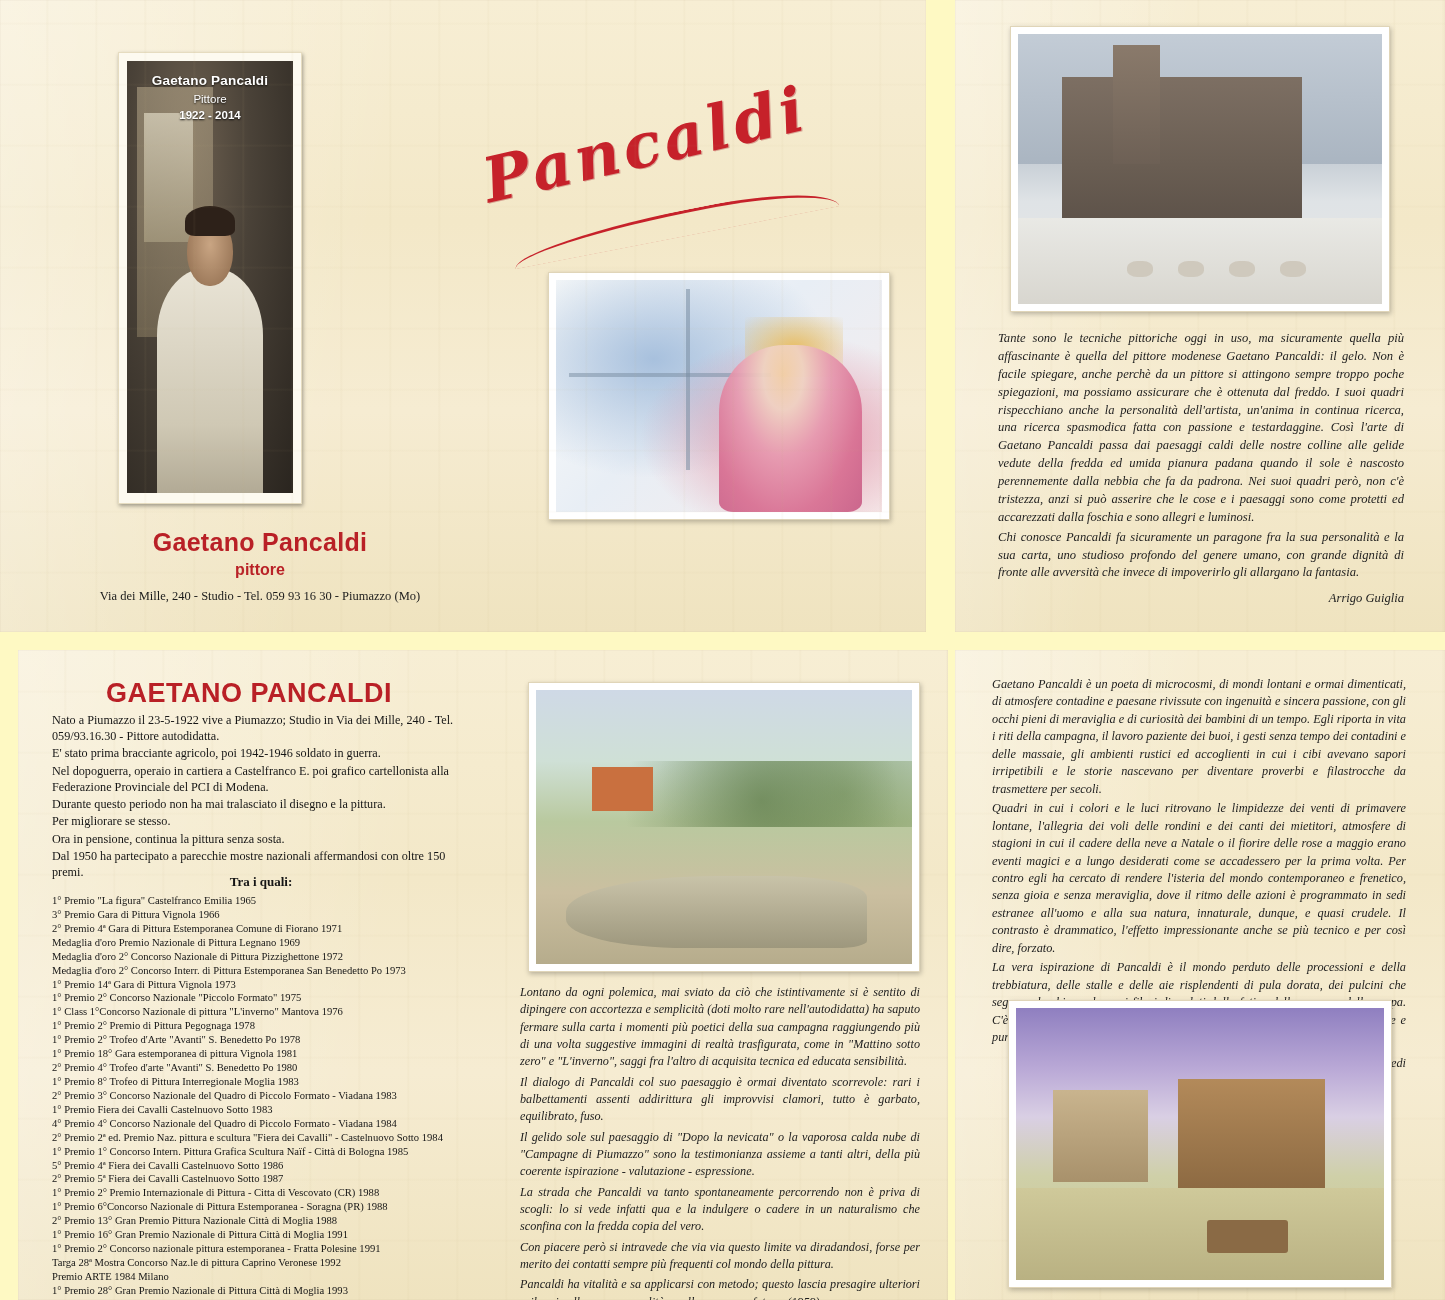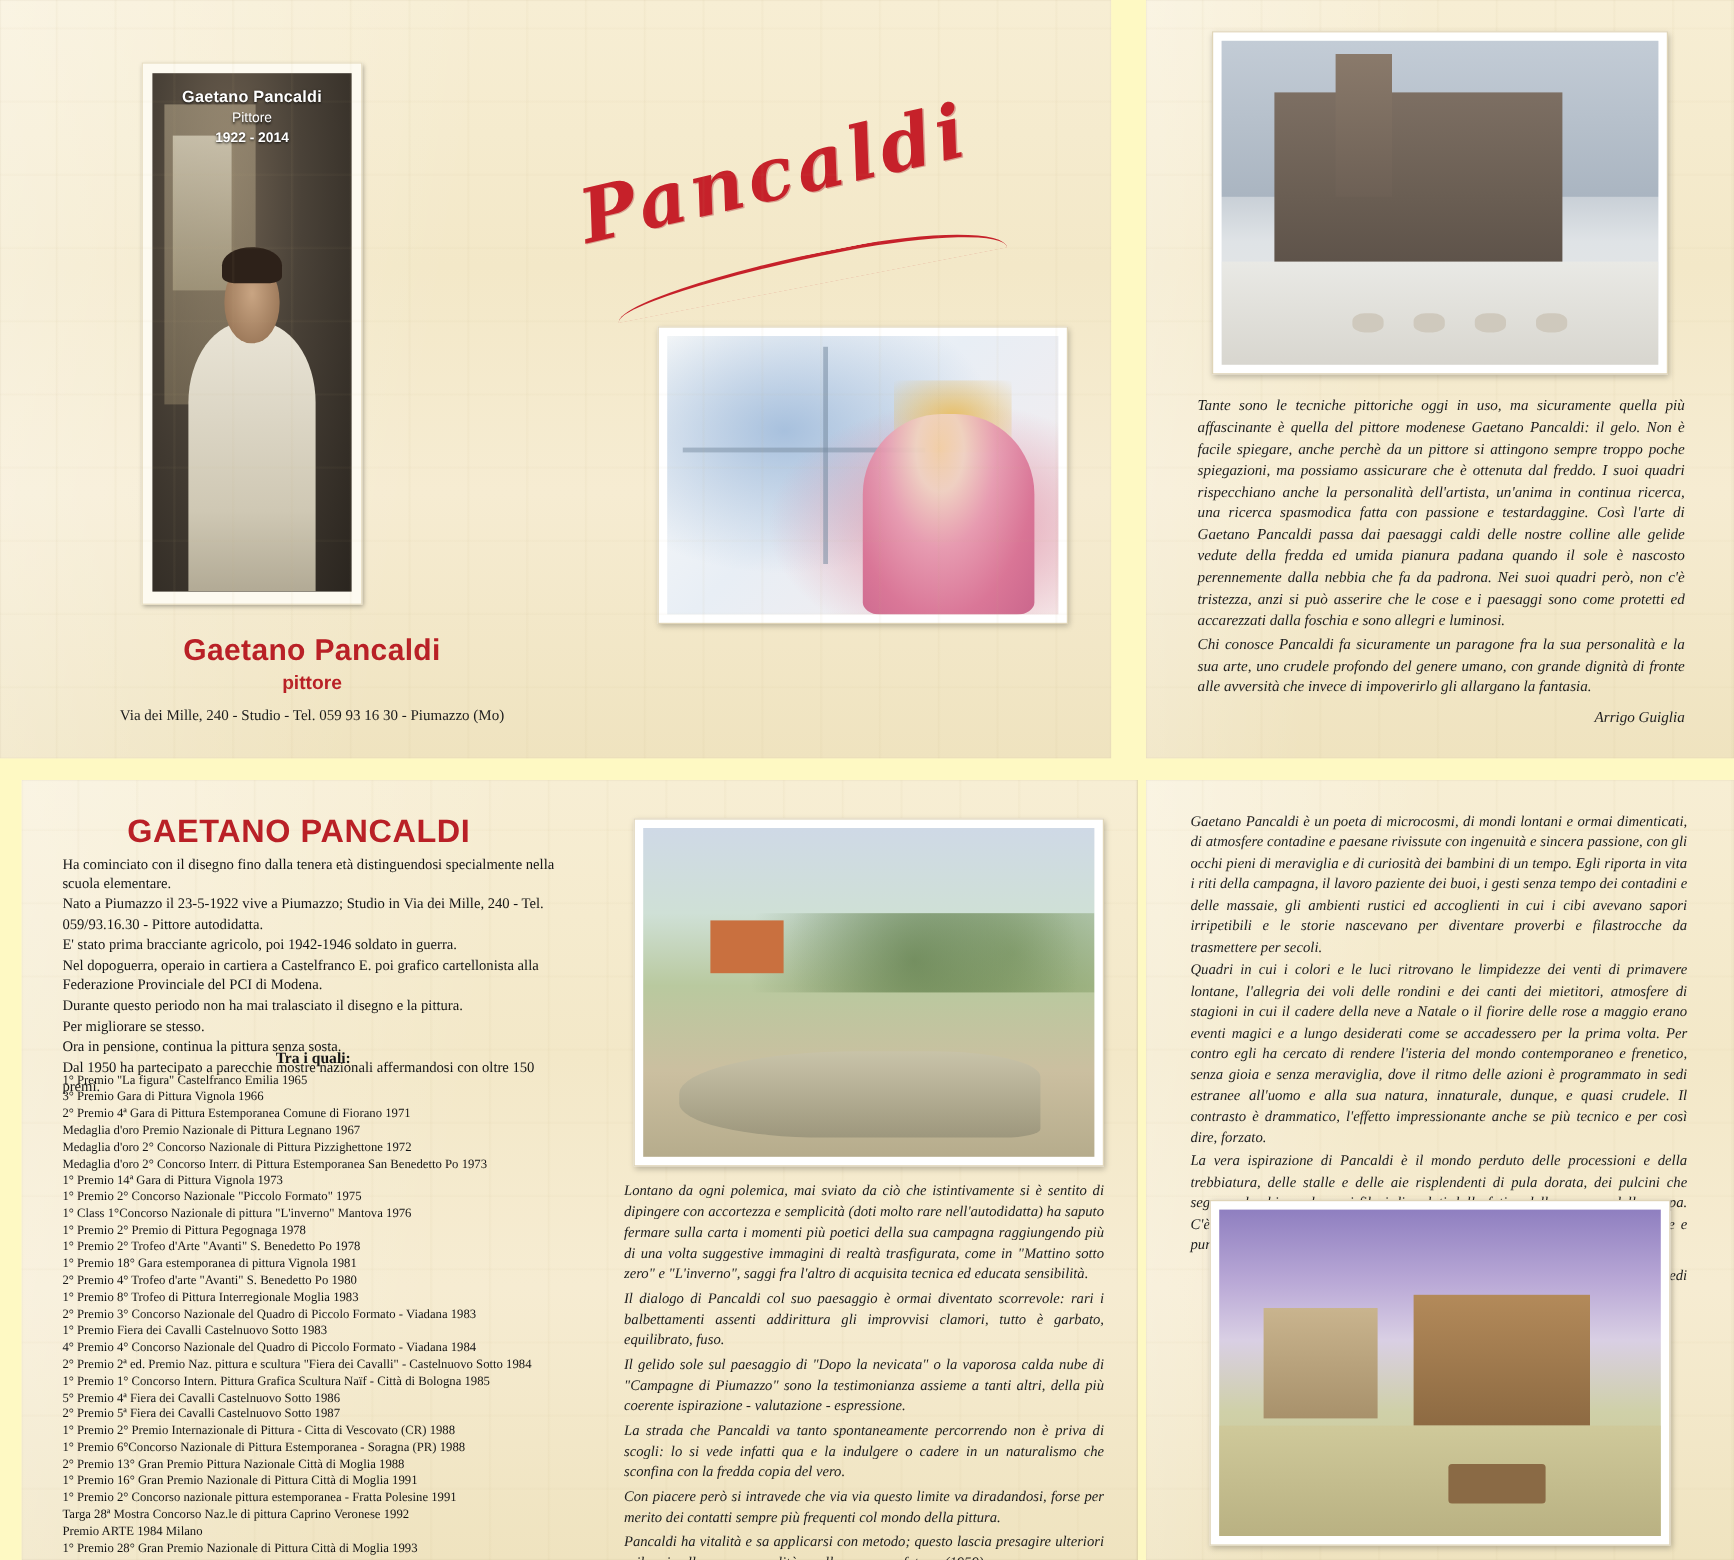--- a/index.html
+++ b/index.html
@@ -360,46 +360,45 @@
       <div class="ground"></div>
       <div class="ox" style="left:30%"></div>
       <div class="ox" style="left:44%"></div>
       <div class="ox" style="left:58%"></div>
       <div class="ox" style="left:72%"></div>
     </div>
   </div>
 
   <div class="prose" id="top-right-text">
     <p>Tante sono le tecniche pittoriche oggi in uso, ma sicuramente quella più affascinante è quella del pittore modenese Gaetano Pancaldi: il gelo. Non è facile spiegare, anche perchè da un pittore si attingono sempre troppo poche spiegazioni, ma possiamo assicurare che è ottenuta dal freddo. I suoi quadri rispecchiano anche la personalità dell'artista, un'anima in continua ricerca, una ricerca spasmodica fatta con passione e testardaggine. Così l'arte di Gaetano Pancaldi passa dai paesaggi caldi delle nostre colline alle gelide vedute della fredda ed umida pianura padana quando il sole è nascosto perennemente dalla nebbia che fa da padrona. Nei suoi quadri però, non c'è tristezza, anzi si può asserire che le cose e i paesaggi sono come protetti ed accarezzati dalla foschia e sono allegri e luminosi.</p>
-    <p>Chi conosce Pancaldi fa sicuramente un paragone fra la sua personalità e la sua arte, uno crudele profondo del genere umano, con grande dignità di fronte alle avversità che invece di impoverirlo gli allargano la fantasia.</p>
+    <p>Chi conosce Pancaldi fa sicuramente un paragone fra la sua personalità e la sua carta, uno studioso profondo del genere umano, con grande dignità di fronte alle avversità che invece di impoverirlo gli allargano la fantasia.</p>
     <span class="sign-right">Arrigo Guiglia</span>
   </div>
 
   <div class="panel" id="bottom-left-panel"></div>
 
   <div class="cv-title">GAETANO PANCALDI</div>
 
   <div id="cv-intro">
-    <p>Ha cominciato con il disegno fino dalla tenera età distinguendosi specialmente nella scuola elementare.</p>
     <p>Nato a Piumazzo il 23-5-1922 vive a Piumazzo; Studio in Via dei Mille, 240 - Tel. 059/93.16.30 - Pittore autodidatta.</p>
     <p>E' stato prima bracciante agricolo, poi 1942-1946 soldato in guerra.</p>
     <p>Nel dopoguerra, operaio in cartiera a Castelfranco E. poi grafico cartellonista alla Federazione Provinciale del PCI di Modena.</p>
     <p>Durante questo periodo non ha mai tralasciato il disegno e la pittura.</p>
     <p>Per migliorare se stesso.</p>
     <p>Ora in pensione, continua la pittura senza sosta.</p>
     <p>Dal 1950 ha partecipato a parecchie mostre nazionali affermandosi con oltre 150 premi.</p>
   </div>
 
   <div class="tra-quali">Tra i quali:</div>
 
   <div id="awards-list">
     <div>1° Premio "La figura" Castelfranco Emilia 1965</div>
     <div>3° Premio Gara di Pittura Vignola 1966</div>
     <div>2° Premio 4ª Gara di Pittura Estemporanea Comune di Fiorano 1971</div>
-    <div>Medaglia d'oro Premio Nazionale di Pittura Legnano 1967</div>
+    <div>Medaglia d'oro Premio Nazionale di Pittura Legnano 1969</div>
     <div>Medaglia d'oro 2° Concorso Nazionale di Pittura Pizzighettone 1972</div>
     <div>Medaglia d'oro 2° Concorso Interr. di Pittura Estemporanea San Benedetto Po 1973</div>
     <div>1° Premio 14ª Gara di Pittura Vignola 1973</div>
     <div>1° Premio 2° Concorso Nazionale "Piccolo Formato" 1975</div>
     <div>1° Class 1°Concorso Nazionale di pittura "L'inverno" Mantova 1976</div>
     <div>1° Premio 2° Premio di Pittura Pegognaga 1978</div>
     <div>1° Premio 2° Trofeo d'Arte "Avanti" S. Benedetto Po 1978</div>
     <div>1° Premio 18° Gara estemporanea di pittura Vignola 1981</div>
     <div>2° Premio 4° Trofeo d'arte "Avanti" S. Benedetto Po 1980</div>
     <div>1° Premio 8° Trofeo di Pittura Interregionale Moglia 1983</div>

